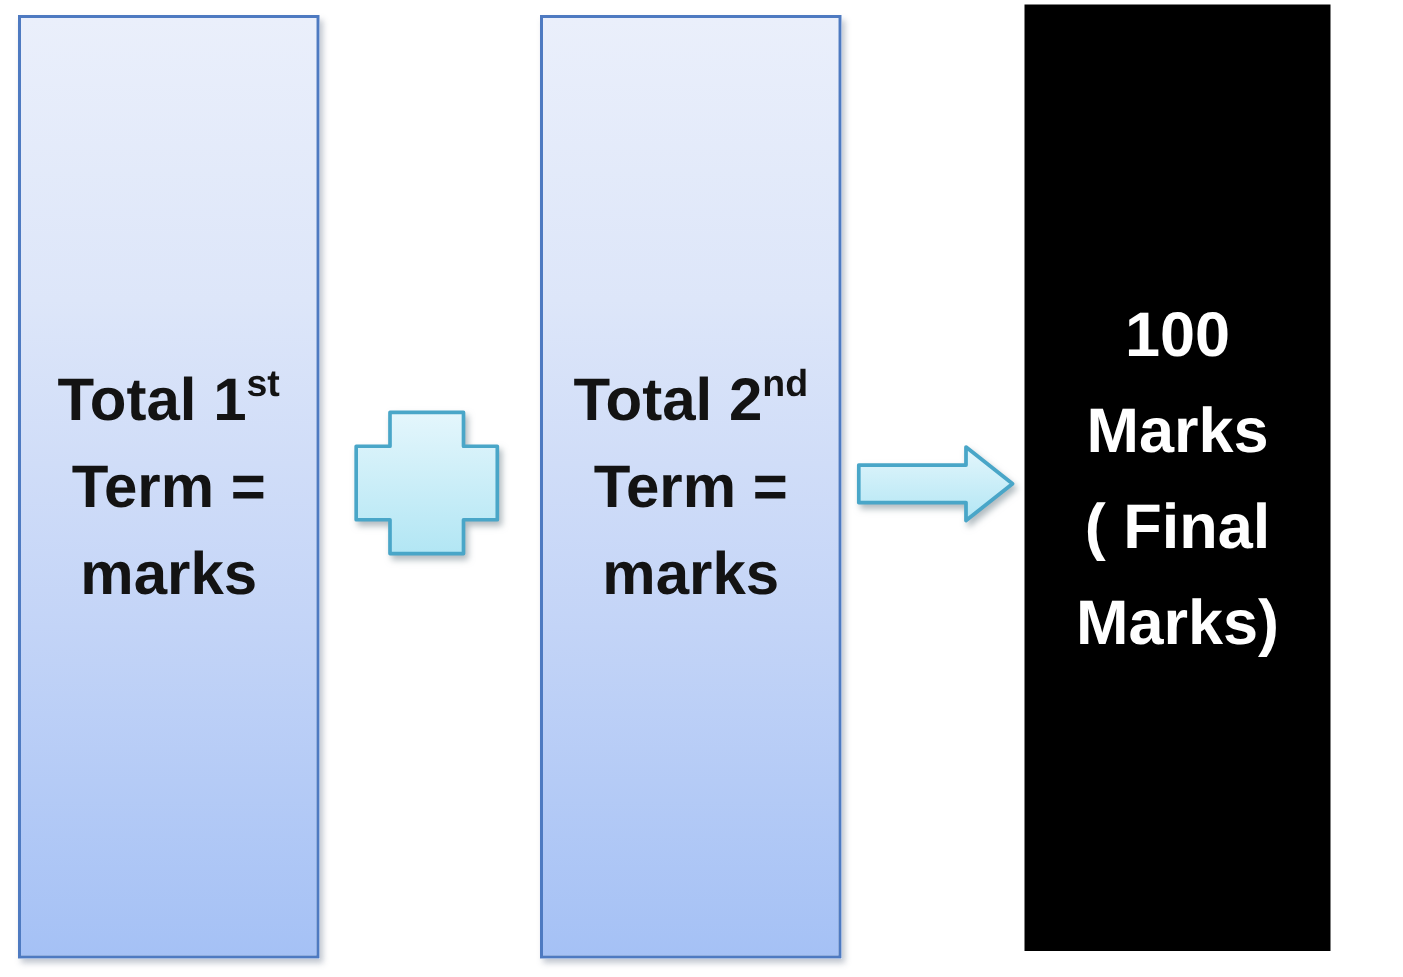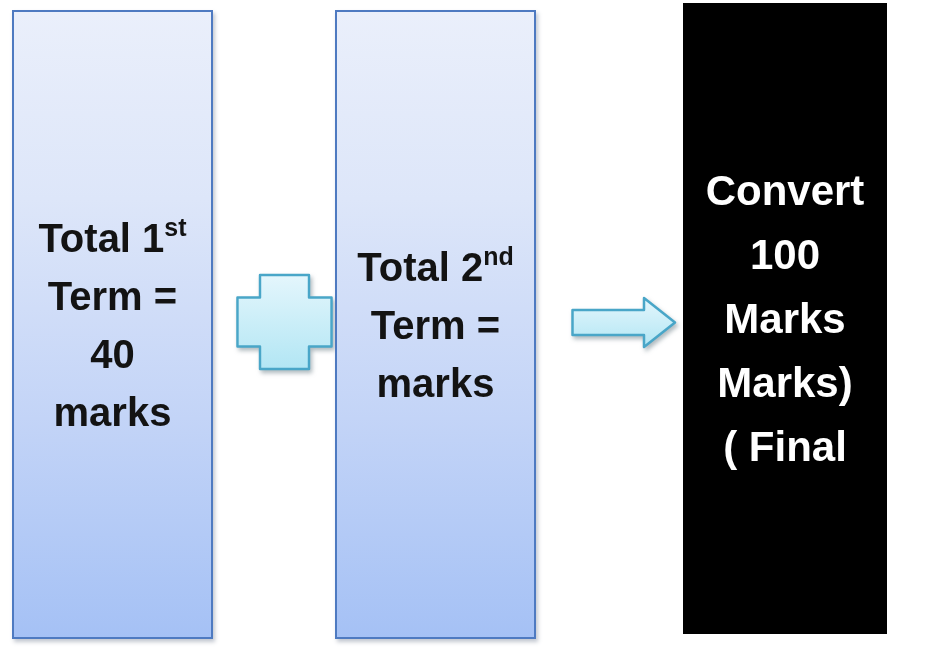--- a/index.html
+++ b/index.html
@@ -21,21 +21,21 @@
     width: 197px;
     height: 625px;
     border: 2px solid #4e7ac1;
     background: linear-gradient(to bottom, #eaeffb 0%, #dde6f9 30%, #c3d4f7 65%, #a5c1f5 100%);
     box-shadow: 2px 3px 4px rgba(120,130,150,0.45);
     display: flex;
     align-items: center;
     justify-content: center;
   }
   .box1 { left: 12px; }
-  .box2 { left: 335px; }
+  .box2 { left: 360px; }
   .box-text {
     text-align: center;
     color: #131313;
     font-weight: bold;
     font-size: 40px;
     line-height: 58px;
   }
   .box-text sup {
     font-size: 25px;
     line-height: 0;
@@ -69,21 +69,20 @@
 </style>
 </head>
 <body>
 
 <div class="canvas">
 
   <div class="term-box box1">
     <div class="box-text">
       <div><span>Total 1</span><sup>st</sup></div>
       <div>Term =</div>
-      <div>40</div>
       <div>marks</div>
     </div>
   </div>
 
   <svg class="connector plus-shape" width="99" height="98" viewBox="0 0 100 100">
     <defs>
       <linearGradient id="cyanGrad" x1="0" y1="0" x2="0" y2="1">
         <stop offset="0" stop-color="#e4f6fc"></stop>
         <stop offset="1" stop-color="#b2e6f4"></stop>
       </linearGradient>
@@ -104,21 +103,20 @@
       <linearGradient id="cyanGrad2" x1="0" y1="0" x2="0" y2="1">
         <stop offset="0" stop-color="#e4f6fc"></stop>
         <stop offset="1" stop-color="#b2e6f4"></stop>
       </linearGradient>
     </defs>
     <polygon points="1.5,14 73,14 73,2 104,26.5 73,51 73,39 1.5,39" fill="url(#cyanGrad2)" stroke="#49a6c8" stroke-width="2.5" stroke-linejoin="round"></polygon>
   </svg>
 
   <div class="final-box">
     <div class="final-text">
-      <div>Convert</div>
       <div>100</div>
       <div>Marks</div>
+      <div>( Final</div>
       <div>Marks)</div>
-      <div>( Final</div>
     </div>
   </div>
 
 </div>
 
 </body></html>

